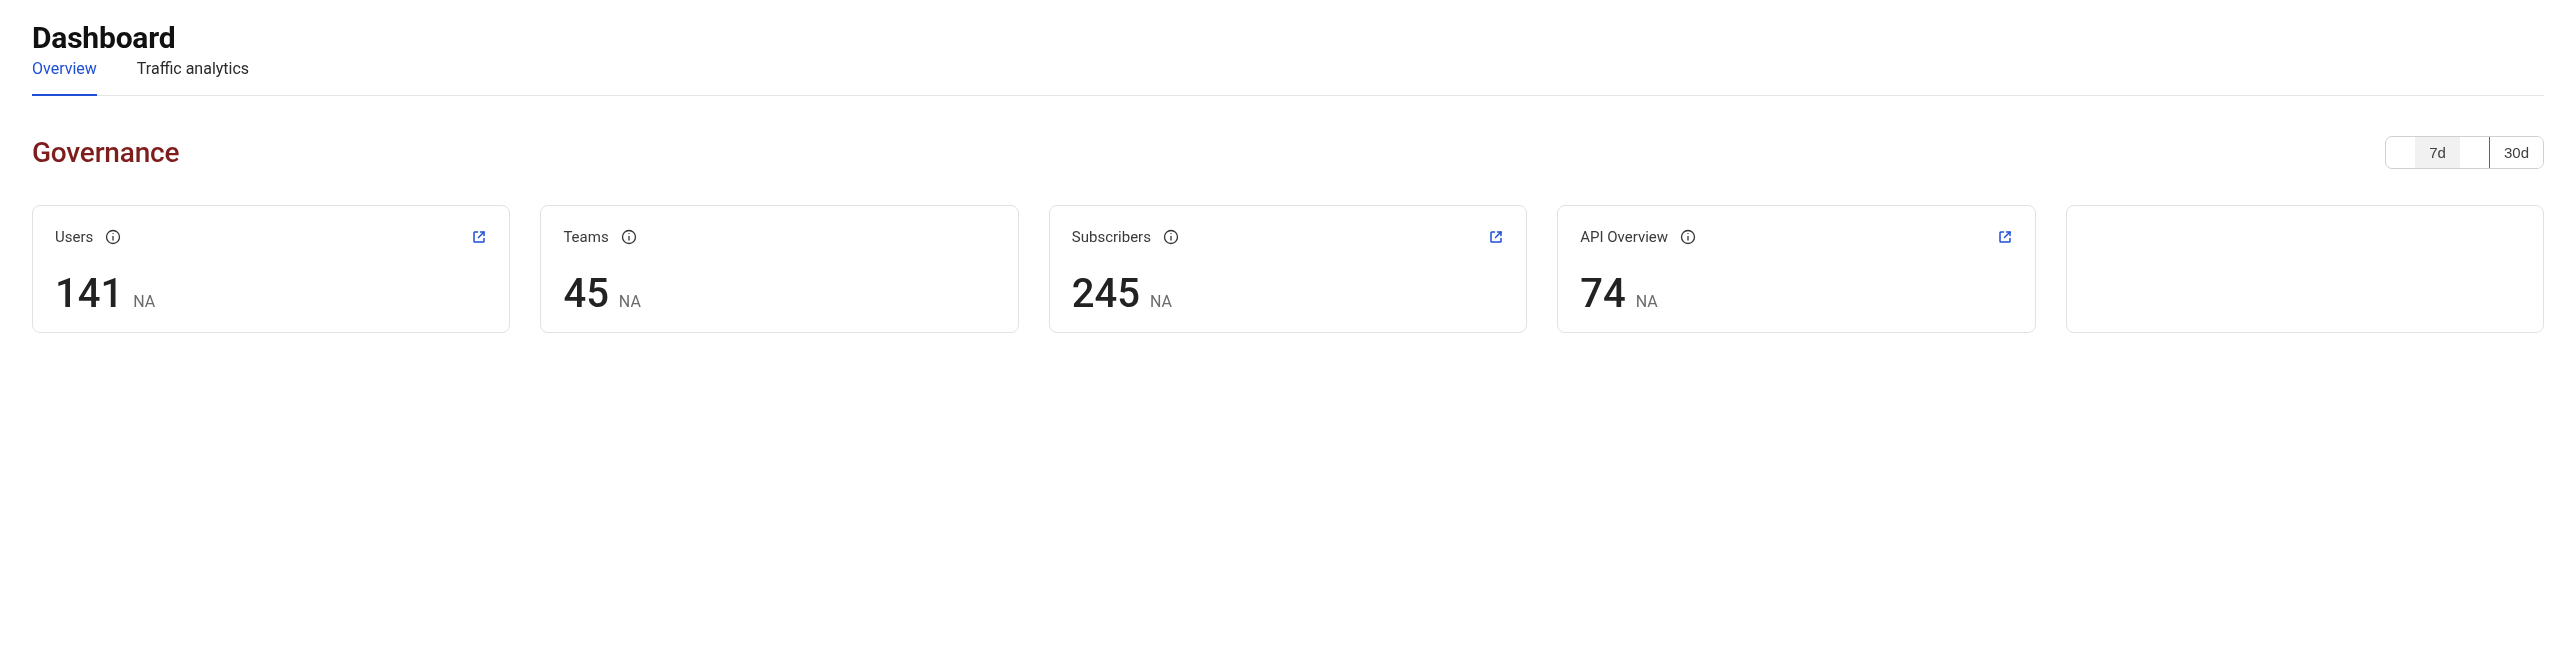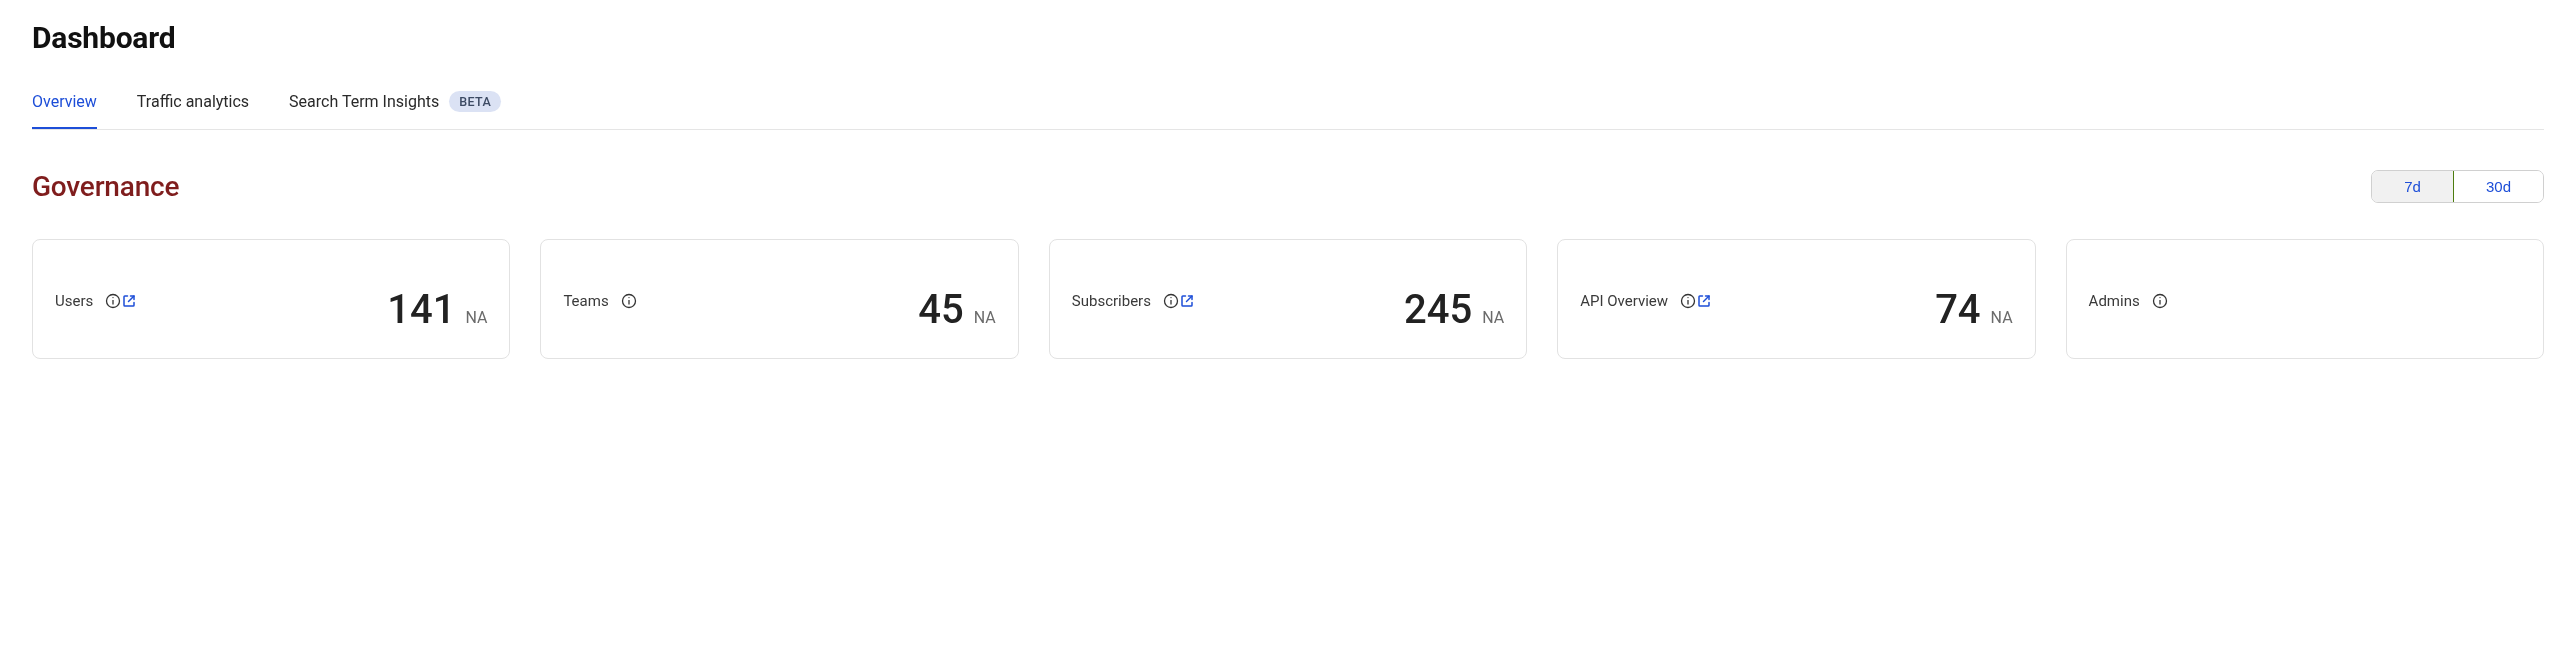--- a/index.html
+++ b/index.html
@@ -15,21 +15,20 @@
     .page-title {
       font-size: 30px;
       font-weight: 700;
       letter-spacing: -0.2px;
       color: #111;
     }
     .tabs {
       display: flex;
       align-items: center;
       gap: 40px;
-      margin-top: 32px;
       border-bottom: 1px solid #e5e5e5;
     }
     .tab {
       display: inline-flex;
       align-items: center;
       gap: 10px;
       padding: 4px 0 16px 0;
       font-size: 16px;
       color: #2a2a2a;
       cursor: pointer;
@@ -65,46 +64,47 @@
       color: #7f1d1d;
       letter-spacing: -0.2px;
     }
     .segmented {
       display: inline-flex;
       border: 1px solid #d0d0d0;
       border-radius: 7px;
       overflow: hidden;
     }
     .segmented-item {
-      padding: 7px 32px;
+      padding: 7px 14px;
       font-size: 15px;
-      color: #1d4ed8;
+      color: #404040;
       background: #fff;
       cursor: pointer;
       border: none;
+      margin-left: 29px;
     }
     .segmented-item + .segmented-item {
       border-left: 1px solid #4d7c0f;
     }
     .segmented-item.active {
       background: #f1f1f1;
     }
     .cards {
       display: grid;
       grid-template-columns: repeat(5, 1fr);
       gap: 30px;
       margin-top: 36px;
     }
     .card {
       border: 1px solid #e2e2e2;
       border-radius: 8px;
       padding: 22px 22px 18px 22px;
       min-height: 120px;
       display: flex;
-      flex-direction: row;
+      flex-direction: column;
       justify-content: space-between;
     }
     .card-head {
       display: flex;
       align-items: center;
       justify-content: space-between;
     }
     .card-head-left {
       display: inline-flex;
       align-items: center;
@@ -147,24 +147,20 @@
 
 <div class="page">
   <h1 class="page-title">Dashboard</h1>
 
   <nav class="tabs">
     <div class="tab active">
       <span>Overview</span>
     </div>
     <div class="tab">
       <span>Traffic analytics</span>
-    </div>
-    <div class="tab">
-      <span>Search Term Insights</span>
-      <span class="badge">BETA</span>
     </div>
   </nav>
 
   <div class="section-header">
     <h2 class="section-title">Governance</h2>
     <div class="segmented">
       <button class="segmented-item active">7d</button>
       <button class="segmented-item">30d</button>
     </div>
   </div>
@@ -262,29 +258,17 @@
             </svg>
         </span>
       </div>
       <div class="card-value-row">
         <span class="card-value">74</span>
         <span class="card-sub">NA</span>
       </div>
     </div>
 
     <div class="card">
-      <div class="card-head">
-        <div class="card-head-left">
-          <span class="card-label">Admins</span>
-          <span class="info-icon">
-            <svg viewBox="0 0 16 16" fill="none" stroke="#333" stroke-width="1.3">
-                <circle cx="8" cy="8" r="6.5"></circle>
-                <line x1="8" y1="7" x2="8" y2="11.5"></line>
-                <circle cx="8" cy="4.6" r="0.7" fill="#333" stroke="none"></circle>
-              </svg>
-          </span>
-        </div>
-      </div>
     </div>
 
   </div>
 </div>
 
 
 </body></html>

